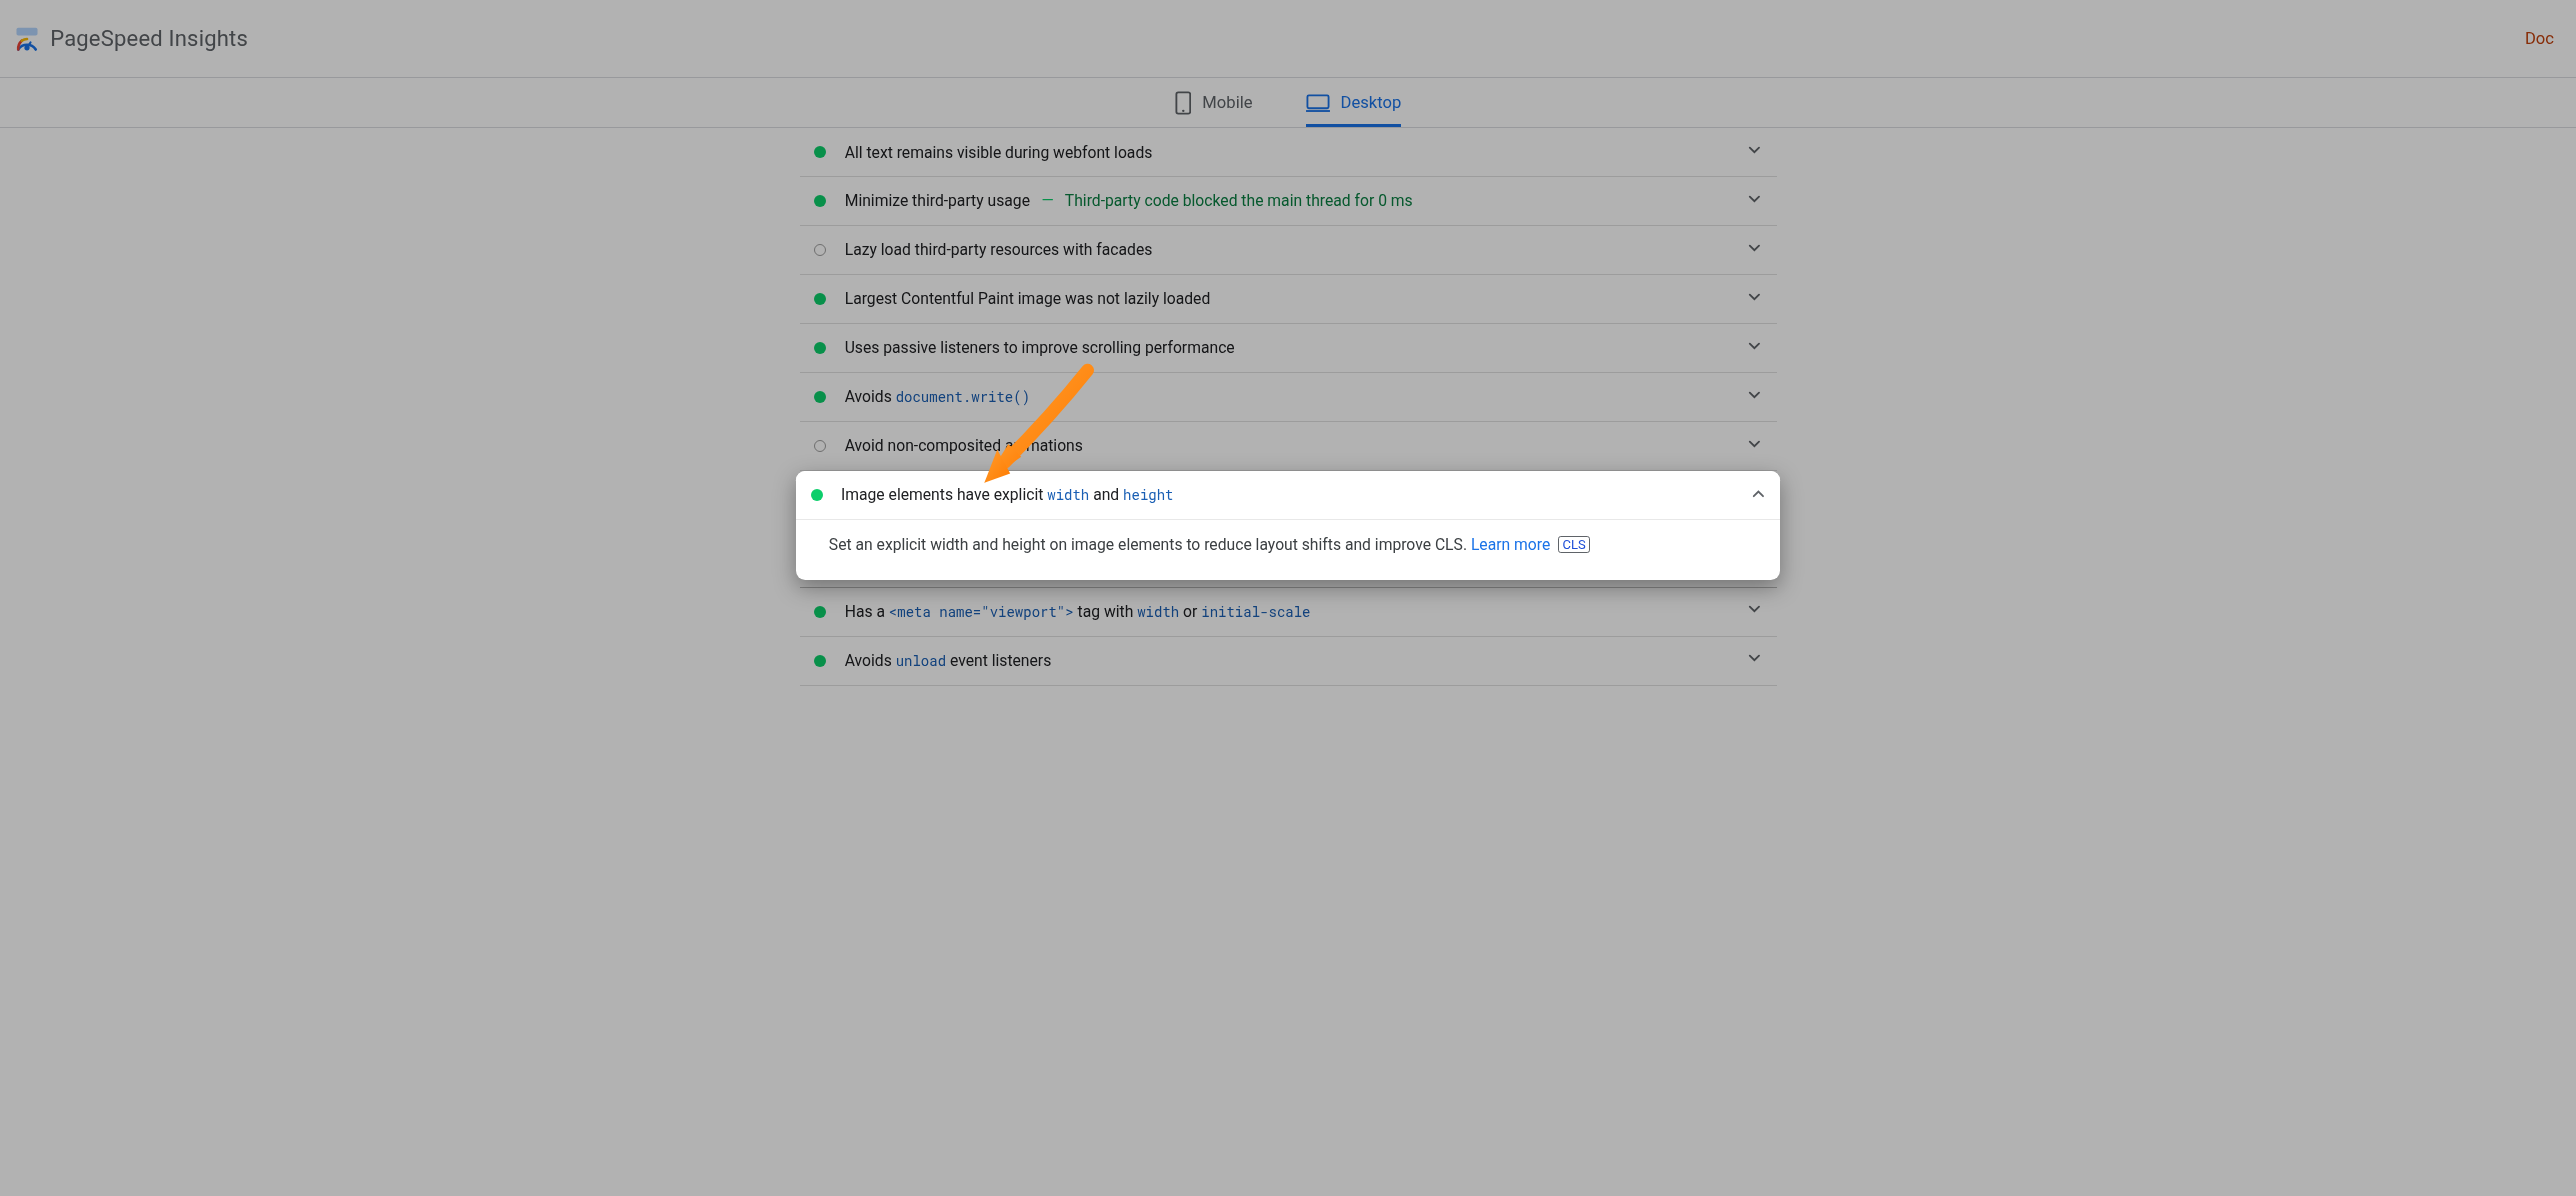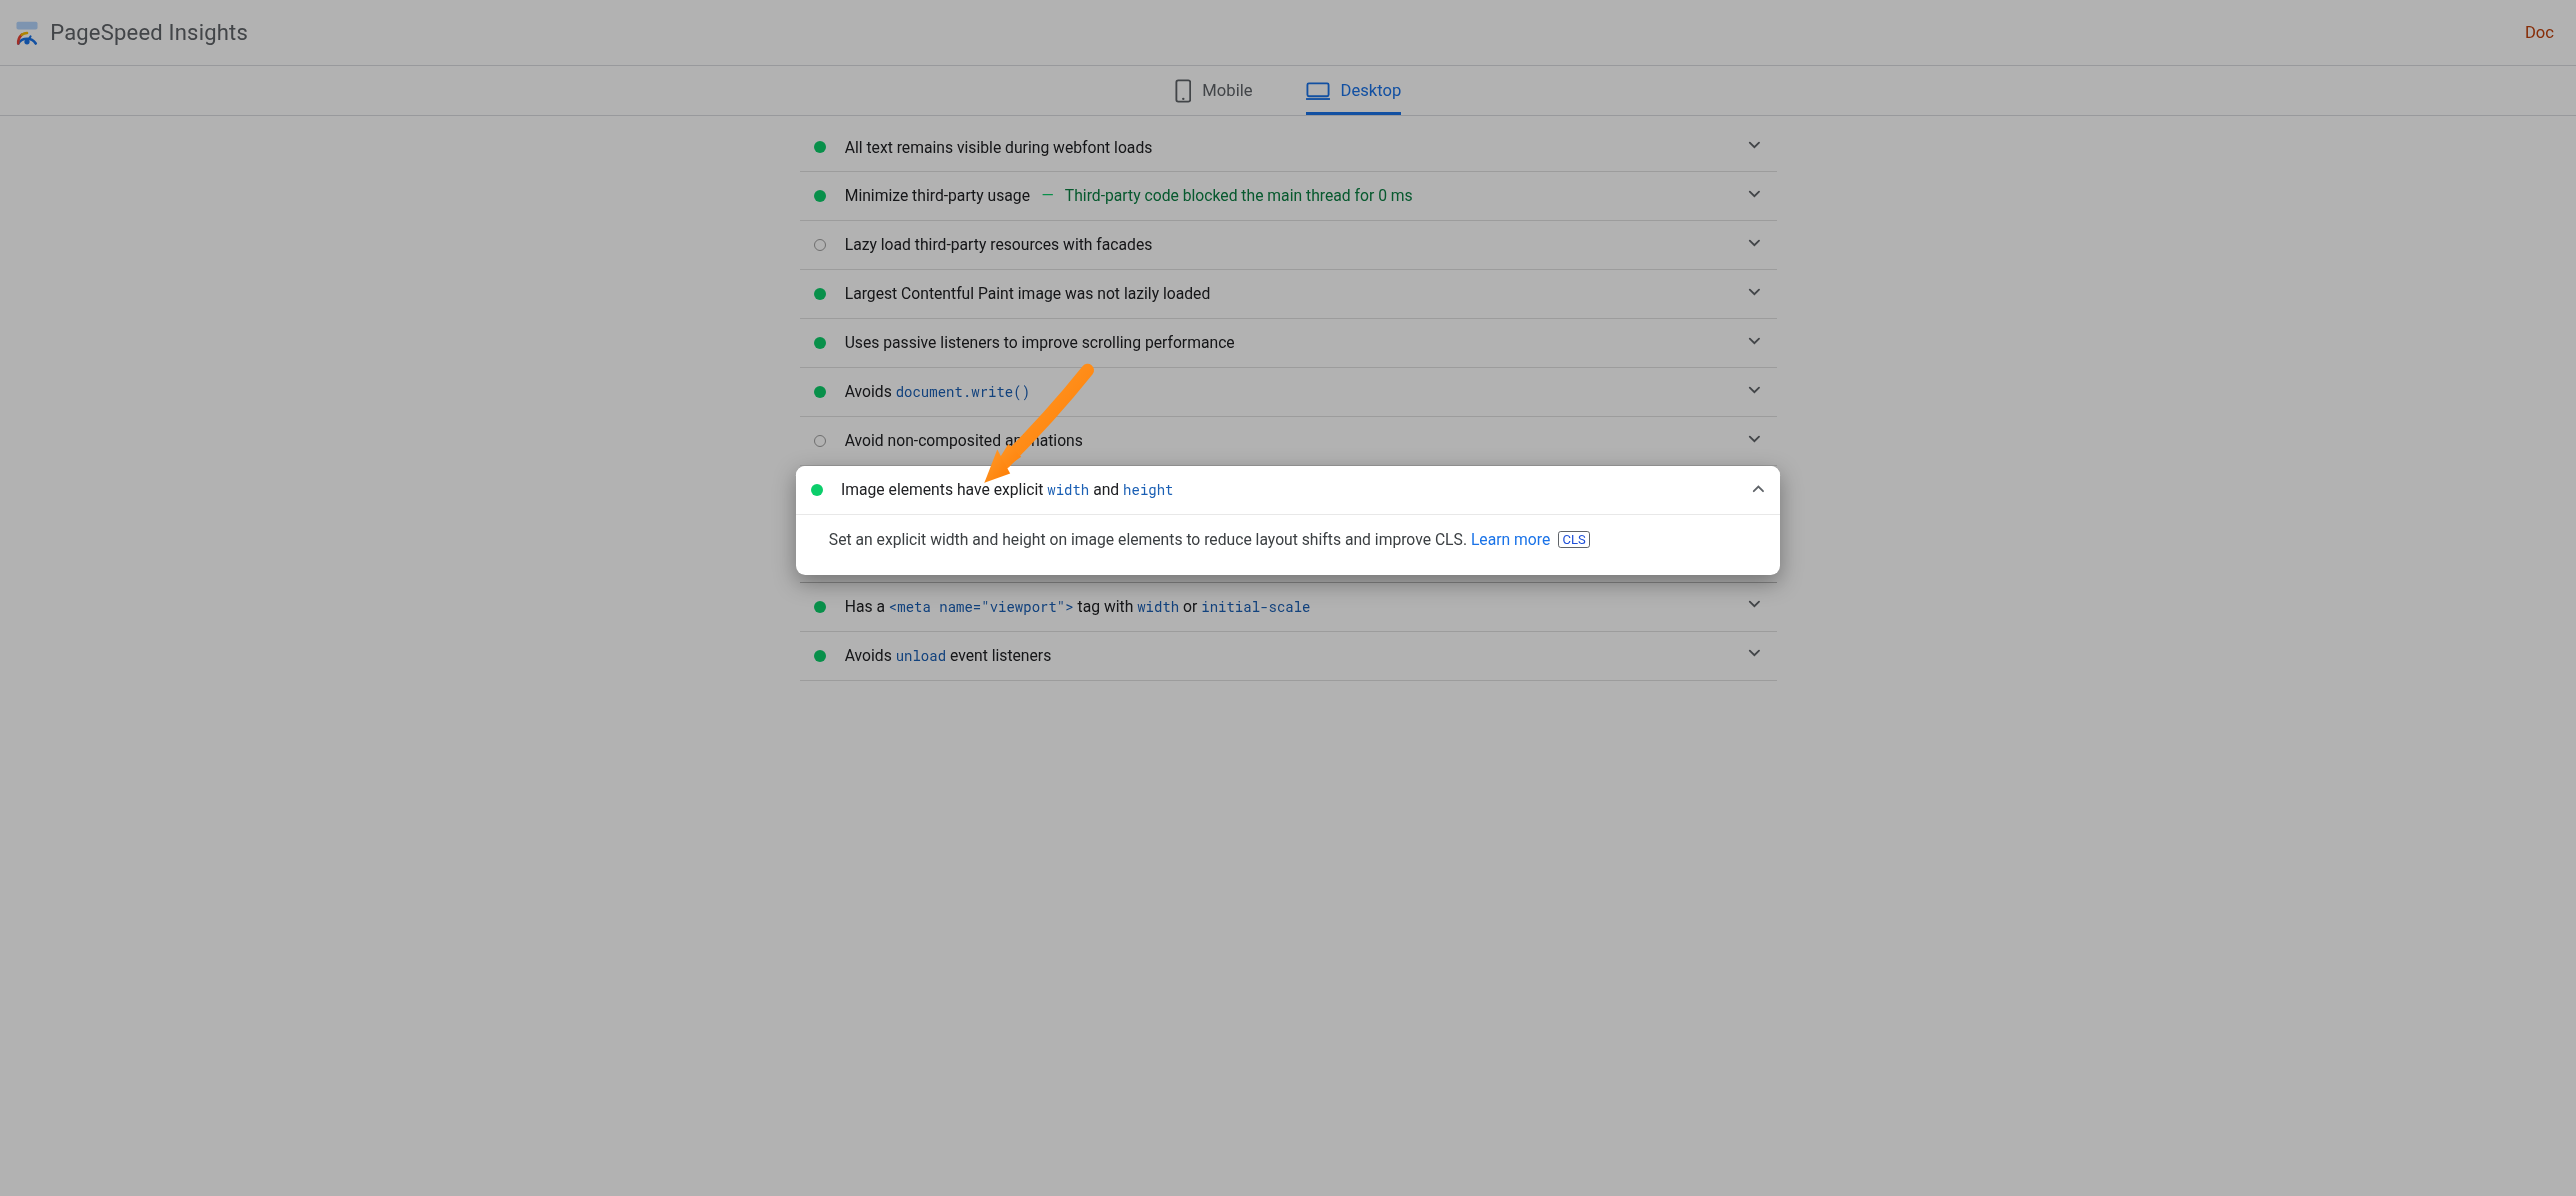--- a/index.html
+++ b/index.html
@@ -19,21 +19,21 @@
     background: rgba(0,0,0,0.30);
     pointer-events: none;
     z-index: 50;
   }
 
   
   .header {
     display: flex;
     align-items: center;
     justify-content: space-between;
-    height: 66px;
+    height: 78px;
     padding: 0 22px 0 13px;
     border-bottom: 0.9px solid #dadce0;
     background: #fff;
   }
   .brand {
     display: flex;
     align-items: center;
     gap: 9.2px;
   }
   .brand-logo {
@@ -75,21 +75,21 @@
   .tab.active {
     color: #1a73e8;
     border-bottom-color: #1a73e8;
     justify-content: flex-end;
   }
   .tab .icon { display: inline-flex; }
 
   
   .content {
     max-width: 977px;
-    margin: 15px auto;
+    margin: 8px auto;
     padding-top: 0;
   }
   .audit {
     display: flex;
     align-items: center;
     padding: 13px 14.8px 13px 14.8px;
     border-bottom: 0.9px solid #e0e0e0;
     font-size: 15.7px;
     line-height: 1.4;
     cursor: pointer;

